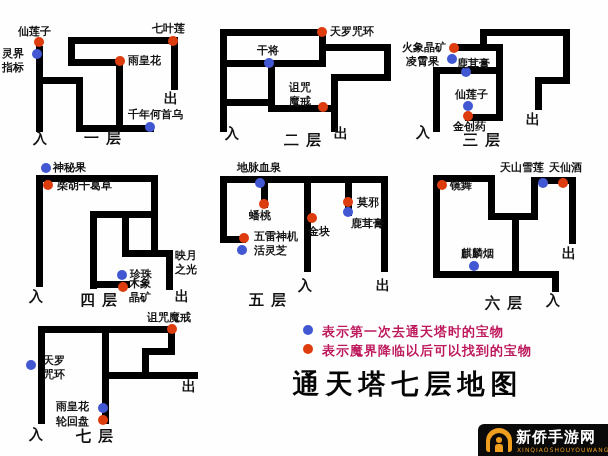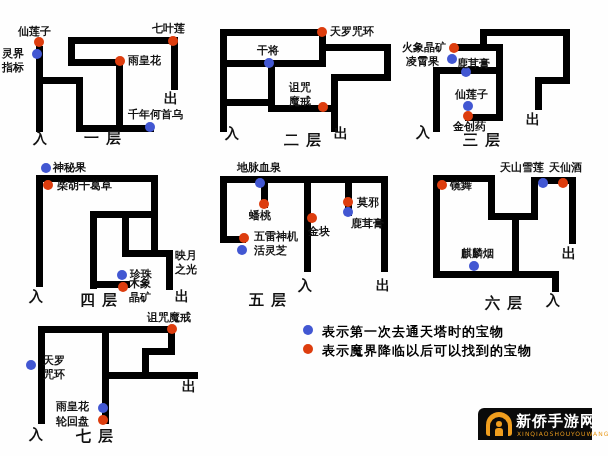--- a/index.html
+++ b/index.html
@@ -7,23 +7,23 @@
   #canvas{position:relative;width:608px;height:456px;background:#fefefe;overflow:hidden;}
   .wall{position:absolute;background:#000;}
   .dot{position:absolute;width:10px;height:10px;border-radius:50%;}
   .dot.first{background:#4257d2;}
   .dot.demon{background:#dd3d0e;}
   .lbl{position:absolute;font-size:11px;font-weight:bold;color:#141414;white-space:nowrap;line-height:1.28;}
   .lbl.wrap2{white-space:normal;width:24px;}
   .lbl.w26{width:26px;}
   .gate{position:absolute;font-size:14px;font-weight:bold;color:#111;}
   .floor-name{position:absolute;font-size:15px;font-weight:bold;letter-spacing:7px;color:#111;white-space:nowrap;}
-  .legend-text{position:absolute;font-size:13px;font-weight:bold;letter-spacing:1px;color:#000000;white-space:nowrap;}
+  .legend-text{position:absolute;font-size:13px;font-weight:bold;letter-spacing:1px;color:#be185d;white-space:nowrap;}
   .title-line{position:absolute;left:266px;width:284px;text-align:center;font-size:27px;font-weight:bold;letter-spacing:6px;color:#050505;white-space:nowrap;}
-  .wm{position:absolute;left:478px;top:408px;width:114px;height:32px;background:#0a0a0a;border-radius:6px 0 0 0;}
+  .wm{position:absolute;left:478px;top:424px;width:130px;height:32px;background:#0a0a0a;border-radius:6px 0 0 0;}
   .wm-name{position:absolute;left:38px;top:4px;font-size:15px;font-weight:bold;color:#fff;letter-spacing:1px;white-space:nowrap;}
   .wm-sub{position:absolute;left:39px;top:22px;font-size:6px;color:#e89a1d;letter-spacing:1px;white-space:nowrap;}
   .house{position:absolute;left:8px;top:4px;width:26px;height:24px;}
   .house .dome{position:absolute;left:0;top:0;width:26px;height:24px;background:#f09e1e;border-radius:13px 13px 3px 3px;}
   .house .inner{position:absolute;left:4px;top:5px;width:18px;height:19px;background:#0a0a0a;border-radius:9px 9px 0 0;}
   .house .head{position:absolute;left:10px;top:9px;width:6px;height:6px;border-radius:50%;background:#f09e1e;}
   .house .bodyp{position:absolute;left:9px;top:16px;width:8px;height:8px;border-radius:3px 3px 0 0;background:#f09e1e;}
 </style>
 </head>
 <body>
@@ -200,20 +200,21 @@
     <span class="floor-name" style="left:76px;top:427px">七层</span>
   </div>
 
   <div>
     <span class="dot first" style="left: 303px; top: 325px; background: rgb(66, 87, 210);"></span>
     <span class="legend-text" style="left:322px;top:323px">表示第一次去通天塔时的宝物</span>
     <span class="dot demon" style="left: 303px; top: 344px; background: rgb(221, 61, 14);"></span>
     <span class="legend-text" style="left:322px;top:342px">表示魔界降临以后可以找到的宝物</span>
   </div>
 
+  <div class="title-line" style="top:366px">通天塔七层地图</div>
 
   <div class="wm">
     <span class="house">
       <span class="dome"></span>
         <span class="inner"></span>
         <span class="head"></span>
         <span class="bodyp"></span>
     </span>
     <span class="wm-name">新侨手游网</span>
     <span class="wm-sub">XINQIAOSHOUYOUWANG</span>

